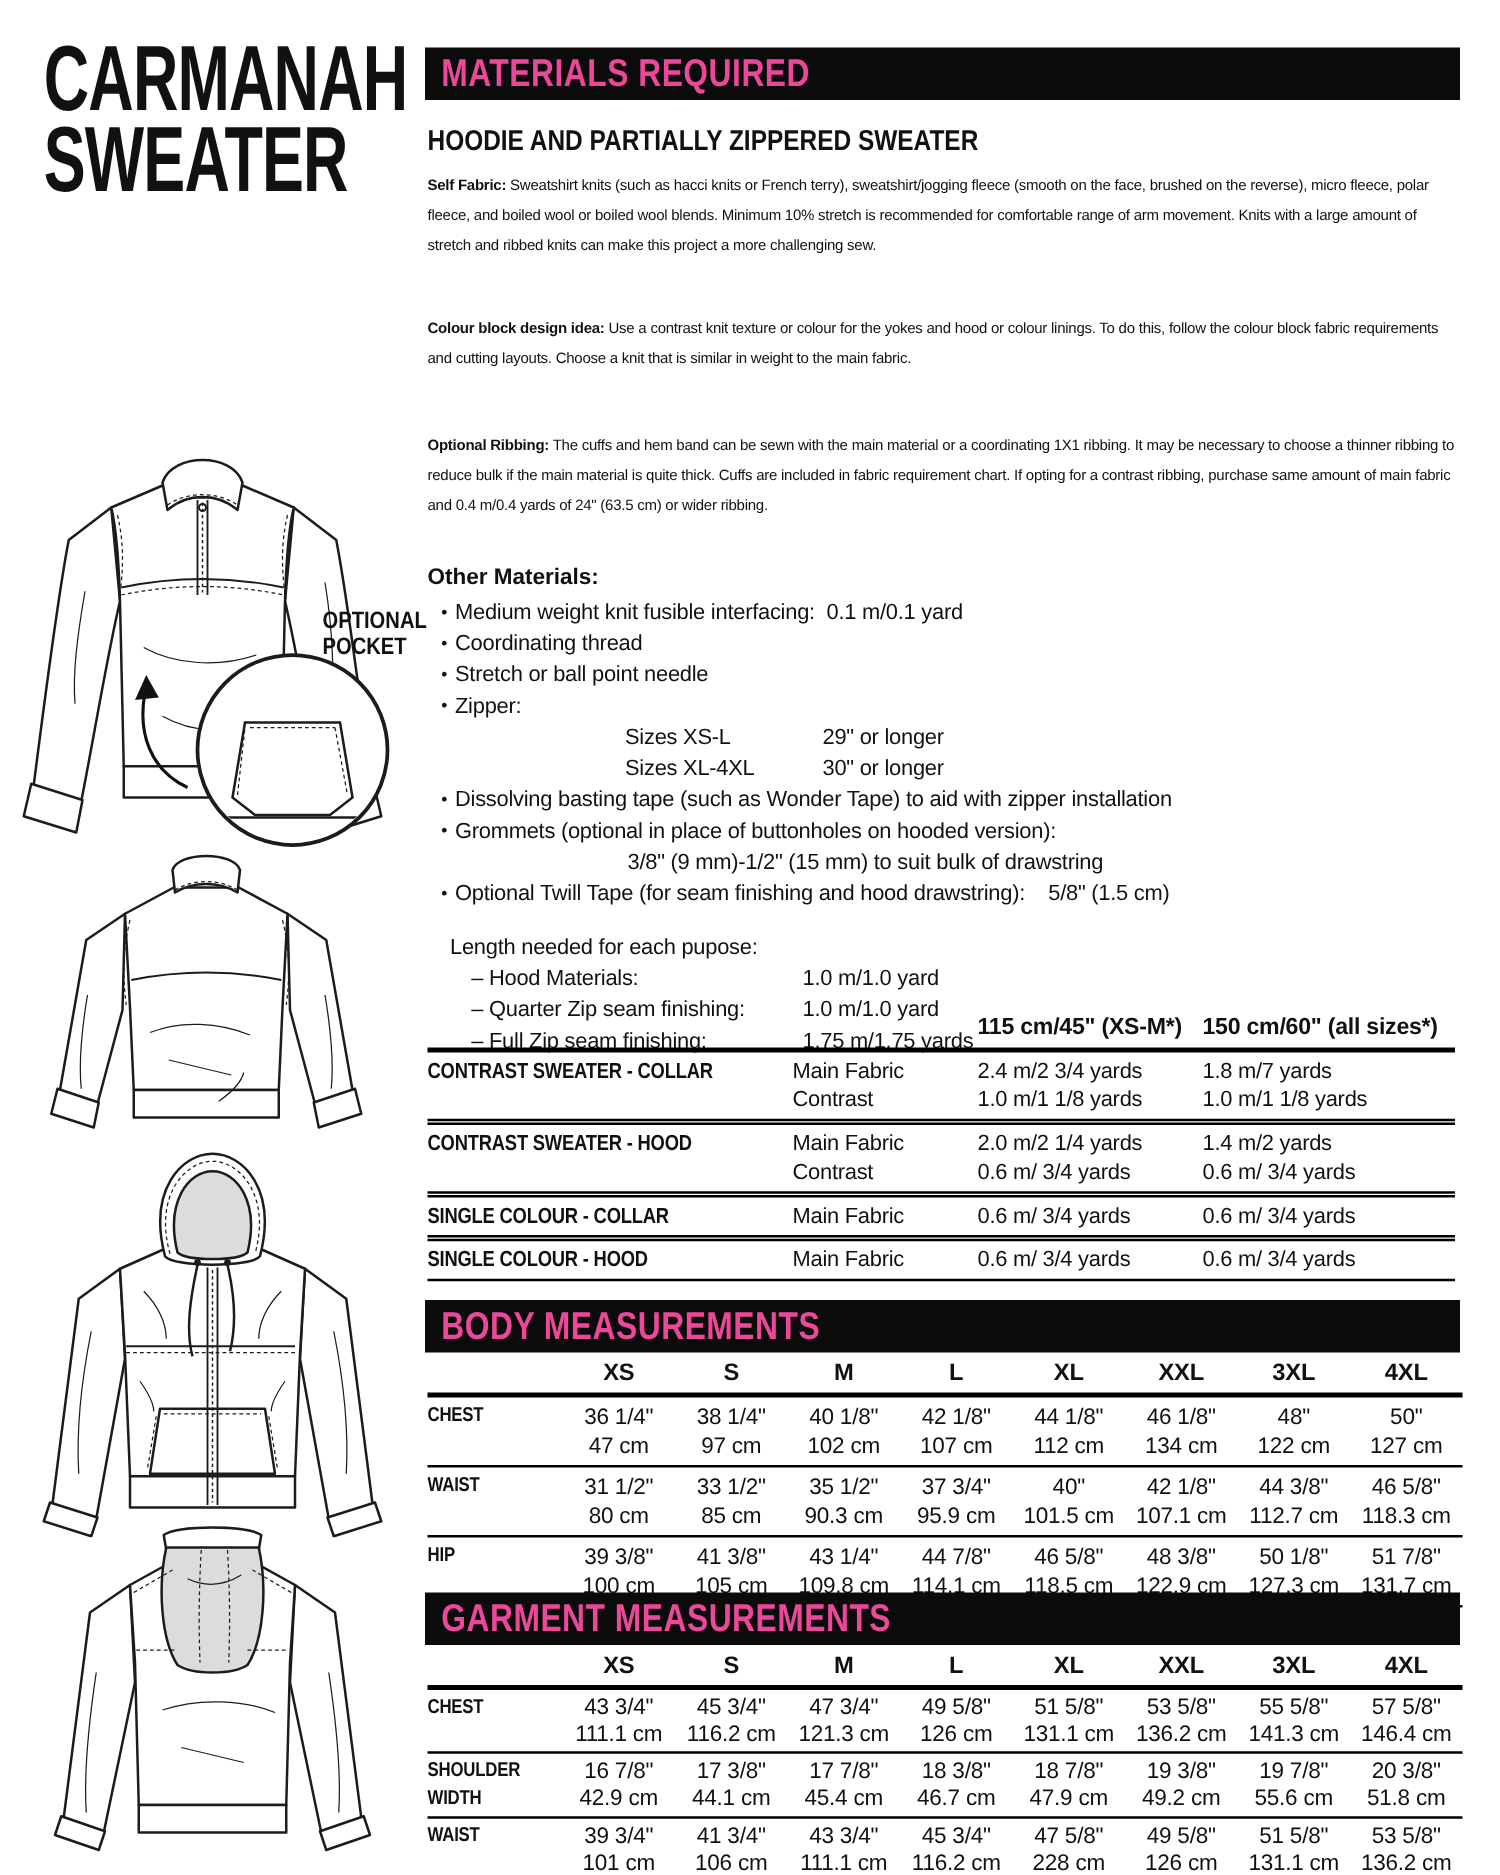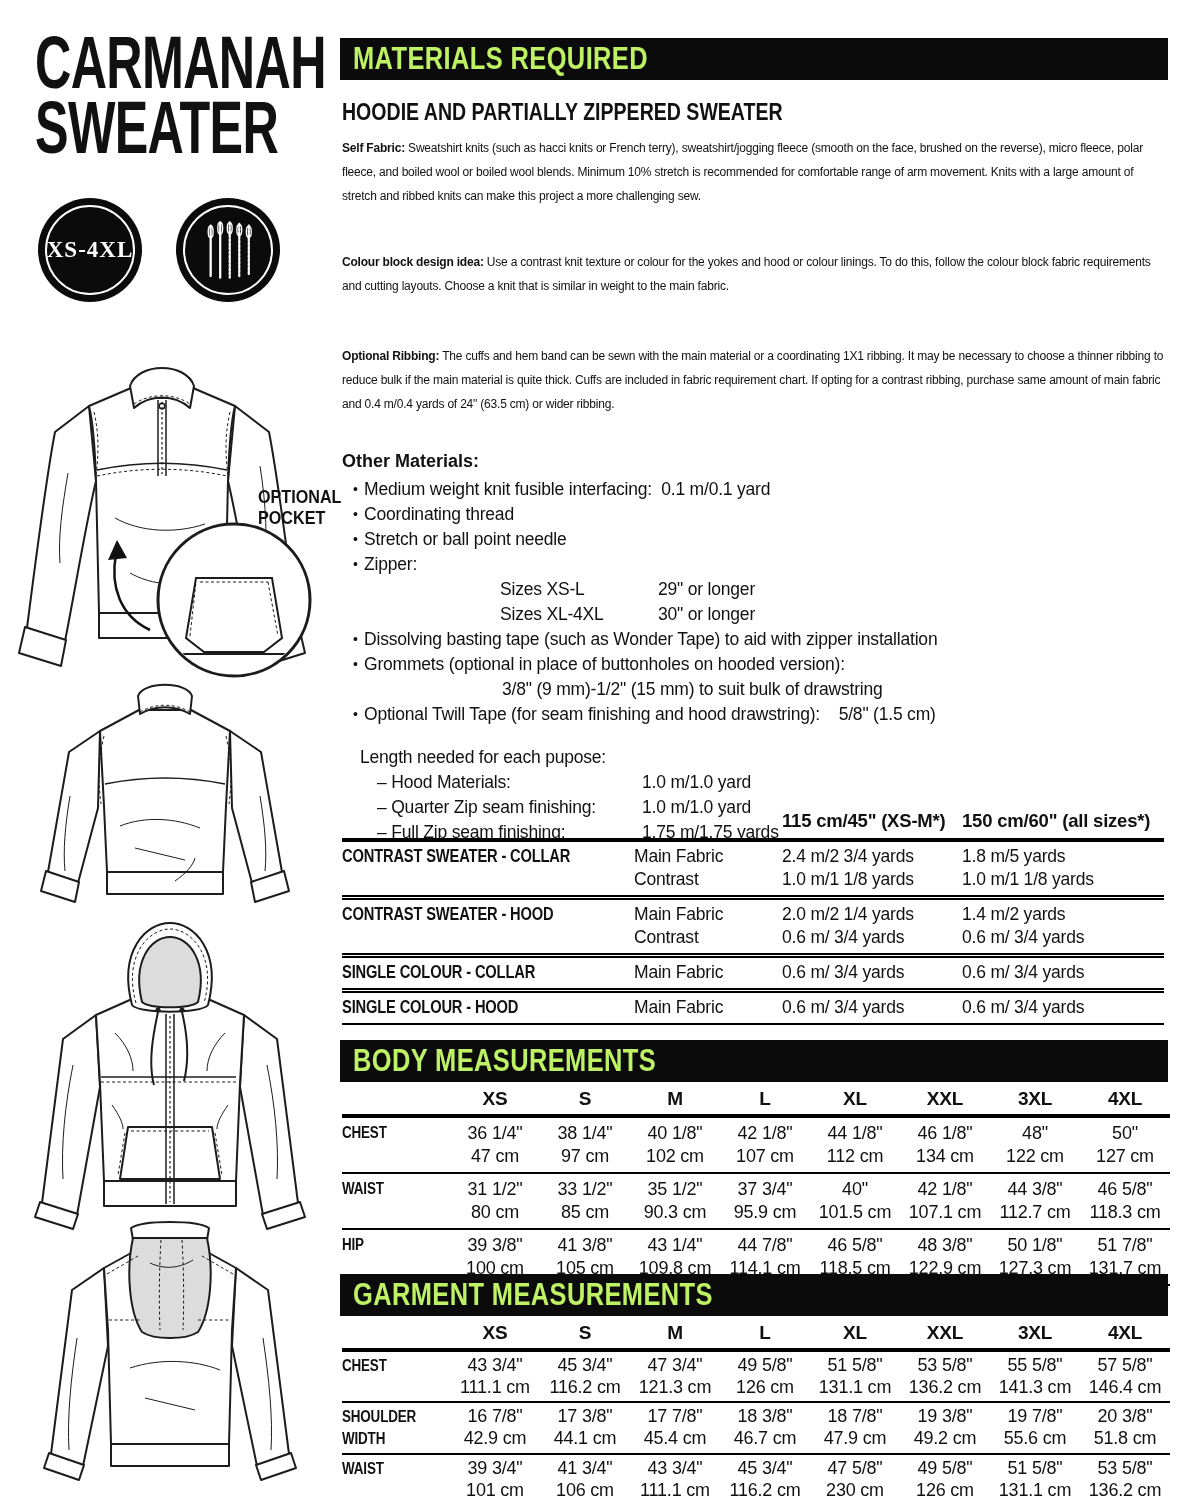--- a/index.html
+++ b/index.html
@@ -11,21 +11,21 @@
   .badges{position:absolute;left:38px;top:198px;display:flex;gap:34px;}
   .badge{width:104px;height:104px;border-radius:50%;background:#0b0b0b;position:relative;
          display:flex;align-items:center;justify-content:center;}
   .badge::before{content:"";position:absolute;inset:7px;border:2.5px solid #fff;border-radius:50%;}
   .badge-label{color:#fff;font-family:"Liberation Serif",serif;font-weight:700;font-size:23px;letter-spacing:1px;}
   
   .ill{position:absolute;}
   .pocket-label{position:absolute;left:258px;top:486px;width:84px;font-weight:700;font-size:19px;
         line-height:1.12;transform:scaleX(0.85);transform-origin:left top;}
   
-  .bar{position:absolute;left:340px;width:828px;height:42px;background:#0b0b0b;color:#bef264;
+  .bar{position:absolute;left:340px;width:828px;height:42px;background:#0b0b0b;color:#ec4899;
        display:flex;align-items:center;padding-left:13px;box-sizing:border-box;}
   .bar-text{font-size:31px;font-weight:700;letter-spacing:0.5px;transform:scaleX(0.82);
        transform-origin:left center;white-space:nowrap;}
   .subtitle{position:absolute;left:342px;top:99px;font-size:23px;font-weight:700;
        transform:scaleX(0.85);transform-origin:left top;white-space:nowrap;}
   .para{position:absolute;left:342px;width:828px;margin:0;font-size:12px;line-height:24px;
        letter-spacing:-0.2px;}
   .para b{letter-spacing:-0.2px;}
   .heading{position:absolute;left:342px;font-size:18px;font-weight:700;}
   .list{position:absolute;left:342px;top:477px;width:828px;font-size:17.5px;line-height:25px;letter-spacing:-0.2px;}
@@ -64,41 +64,20 @@
   .g .m-cell{line-height:21.5px;}
   .g .m-row{padding:3px 0;}
 </style>
 </head>
 <body>
 
 <div class="page">
 
   <div class="title"><span>CARMANAH</span><br><span>SWEATER</span></div>
 
-  <div class="badges">
-    <div class="badge">
-      <span class="badge-label">XS-4XL</span>
-    </div>
-    <div class="badge">
-      <svg width="104" height="104" viewBox="0 0 120 120" style="position:absolute;inset:0;">
-        <g stroke="#fff" fill="none" stroke-linecap="round">
-          <path stroke-width="2.6" d="M40,32 L40,90"></path>
-            <ellipse cx="40" cy="39" rx="2.8" ry="7" stroke-width="1.6"></ellipse>
-          <path stroke-width="2.6" d="M51,28 L51,92"></path>
-            <ellipse cx="51" cy="35" rx="2.8" ry="7" stroke-width="1.6"></ellipse>
-          <path stroke-width="2.6" stroke-dasharray="3,1.8" d="M62,28 L62,92"></path>
-            <ellipse cx="62" cy="35" rx="2.8" ry="6.5" stroke-width="1.6"></ellipse>
-          <path stroke-width="2.6" stroke-dasharray="3,1.8" d="M73,30 L73,90"></path>
-            <ellipse cx="73" cy="37" rx="2.8" ry="6.5" stroke-width="1.6"></ellipse>
-          <path stroke-width="2.6" stroke-dasharray="3,1.8" d="M84,32 L84,88"></path>
-            <ellipse cx="84" cy="39" rx="2.8" ry="6.5" stroke-width="1.6"></ellipse>
-        </g>
-      </svg>
-    </div>
-  </div>
 
   <svg class="ill" style="left:10px;top:348px;" width="330" height="330" viewBox="0 0 330 330">
     <g stroke="#1c1c1c" stroke-width="2" fill="#fff" stroke-linejoin="round" stroke-linecap="round">
       <path d="M79,58 L45,84 C37,125 24,225 17,280 L55,293 C64,248 76,175 86,133 Z"></path>
       <path d="M15,279 L56,292 L51,318 L9,305 Z"></path>
       <path d="M225,58 L259,84 C267,125 280,225 287,280 L249,293 C240,248 228,175 218,133 Z"></path>
       <path d="M289,279 L248,292 L253,318 L295,305 Z"></path>
       <path d="M79,58 L121,40 C131,47 141,50 152,50 C163,50 173,47 183,40 L225,58 C222,70 219,100 218,133 L215,265 L89,265 L86,133 C85,100 82,70 79,58 Z"></path>
       <path d="M89,265 L215,265 L215,290 L89,290 Z"></path>
       <path d="M120,38 C128,14 176,14 184,38 L180,60 C164,46 140,46 124,60 Z"></path>
@@ -293,21 +272,21 @@
           <div class="f-label"><div class="cond">CONTRAST SWEATER - COLLAR</div></div>
           <div>
             <div class="fline">Main Fabric</div>
             <div class="fline">Contrast</div>
           </div>
           <div>
             <div class="fline">2.4 m/2 3/4 yards</div>
             <div class="fline">1.0 m/1 1/8 yards</div>
           </div>
           <div>
-            <div class="fline">1.8 m/5 yards</div>
+            <div class="fline">1.8 m/7 yards</div>
             <div class="fline">1.0 m/1 1/8 yards</div>
           </div>
         </div>
         <div class="f-row">
           <div class="f-label"><div class="cond">CONTRAST SWEATER - HOOD</div></div>
           <div>
             <div class="fline">Main Fabric</div>
             <div class="fline">Contrast</div>
           </div>
           <div>
@@ -571,21 +550,21 @@
           <div class="m-cell">
             <div class="m-in">43 3/4"</div>
             <div class="m-cm">111.1 cm</div>
           </div>
           <div class="m-cell">
             <div class="m-in">45 3/4"</div>
             <div class="m-cm">116.2 cm</div>
           </div>
           <div class="m-cell">
             <div class="m-in">47 5/8"</div>
-            <div class="m-cm">230 cm</div>
+            <div class="m-cm">228 cm</div>
           </div>
           <div class="m-cell">
             <div class="m-in">49 5/8"</div>
             <div class="m-cm">126 cm</div>
           </div>
           <div class="m-cell">
             <div class="m-in">51 5/8"</div>
             <div class="m-cm">131.1 cm</div>
           </div>
           <div class="m-cell">

